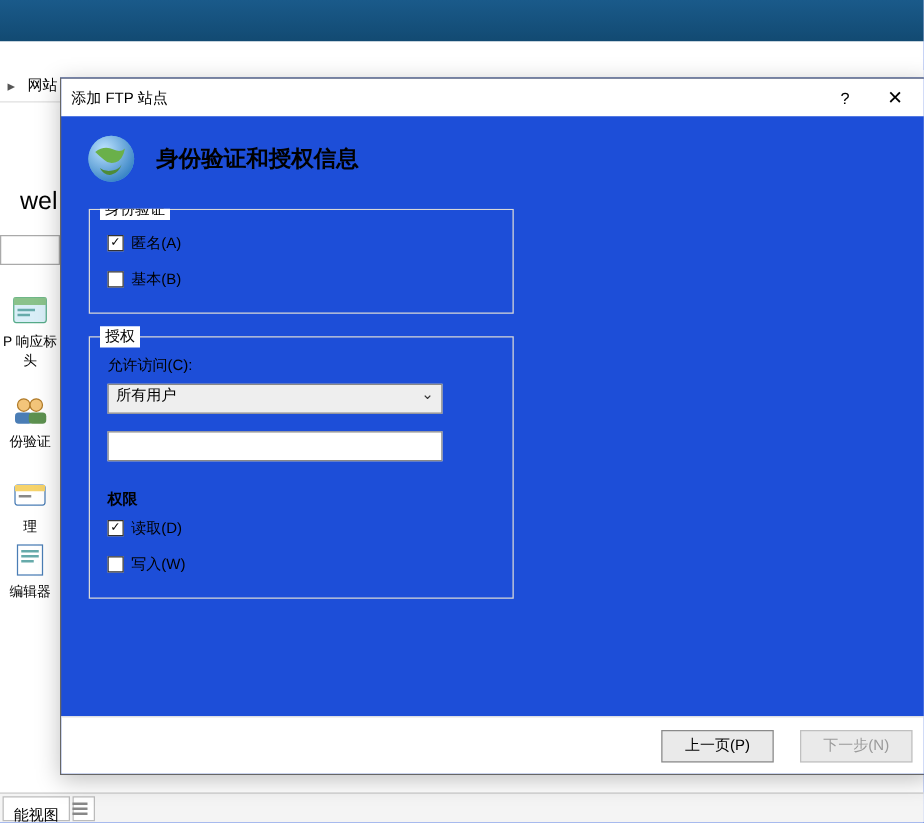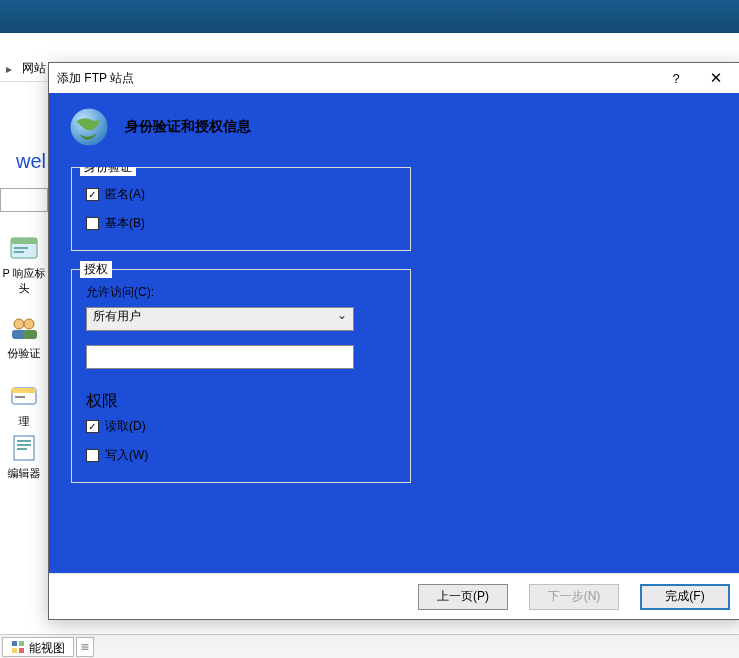--- a/index.html
+++ b/index.html
@@ -15,21 +15,21 @@
     .topbar {
       height: 33px;
       background: linear-gradient(#1a5a8a, #124a72);
       width: 100%;
     }
     .bg-title {
       position: absolute;
       left: 16px;
       top: 150px;
       font-size: 20px;
-      color: #1d4ed8;
+      color: #000000;
     }
     .bg-search {
       position: absolute;
       left: 0;
       top: 188px;
       width: 48px;
       height: 24px;
       border: 1px solid #aaa;
       background: #fff;
     }
@@ -64,22 +64,23 @@
       display: flex;
       align-items: center;
     }
     .footer-tabs .tab {
       border: 1px solid #bbb;
       background: #fff;
       padding: 2px 8px;
       margin-left: 2px;
       height: 20px;
       display: inline-flex;
-      align-items: flex-start;
+      align-items: flex-end;
       gap: 4px;
+      flex-direction: column;
     }
 
     
     .dialog {
       position: absolute;
       left: 48px;
       top: 62px;
       width: 697px;
       height: 558px;
       background: #1d4ed8;
@@ -109,21 +110,21 @@
     .dlg-header {
       display: flex;
       align-items: center;
       padding: 12px 18px 18px 18px;
       gap: 14px;
     }
     .globe {
       width: 44px; height: 44px;
     }
     .dlg-header h2 {
-      font-size: 14px;
+      font-size: 18px;
       font-weight: bold;
     }
     .dlg-body {
       flex: 1;
       padding: 0 22px 10px 22px;
       overflow: auto;
     }
     .fieldset {
       border: 1px solid #d8d8d8;
       padding: 12px 14px 16px 14px;
@@ -178,22 +179,23 @@
       border: 1px solid #888;
       background: #fff;
       margin-top: 14px;
       padding: 0 6px;
     }
     .section-lbl {
       margin: 2px 0 0 0;
       font-size: 12px;
     }
     .perm-block .legend-like-inline {
-      font-size: 16px;
+      font-size: 12px;
       margin-bottom: 6px;
+      font-weight: bold;
     }
     .dlg-footer {
       height: 46px;
       border-top: 1px solid #e2e2e2;
       display: flex;
       align-items: center;
       justify-content: flex-end;
       gap: 10px;
       padding: 0 14px;
       background: #fff;
@@ -346,15 +348,14 @@
           <span>写入(W)</span>
         </div>
       </div>
     </div>
 
   </div>
 
   <div class="dlg-footer">
     <div class="btn">上一页(P)</div>
     <div class="btn disabled">下一步(N)</div>
-    <div class="btn primary">完成(F)</div>
   </div>
 </div>
 
 </body></html>

